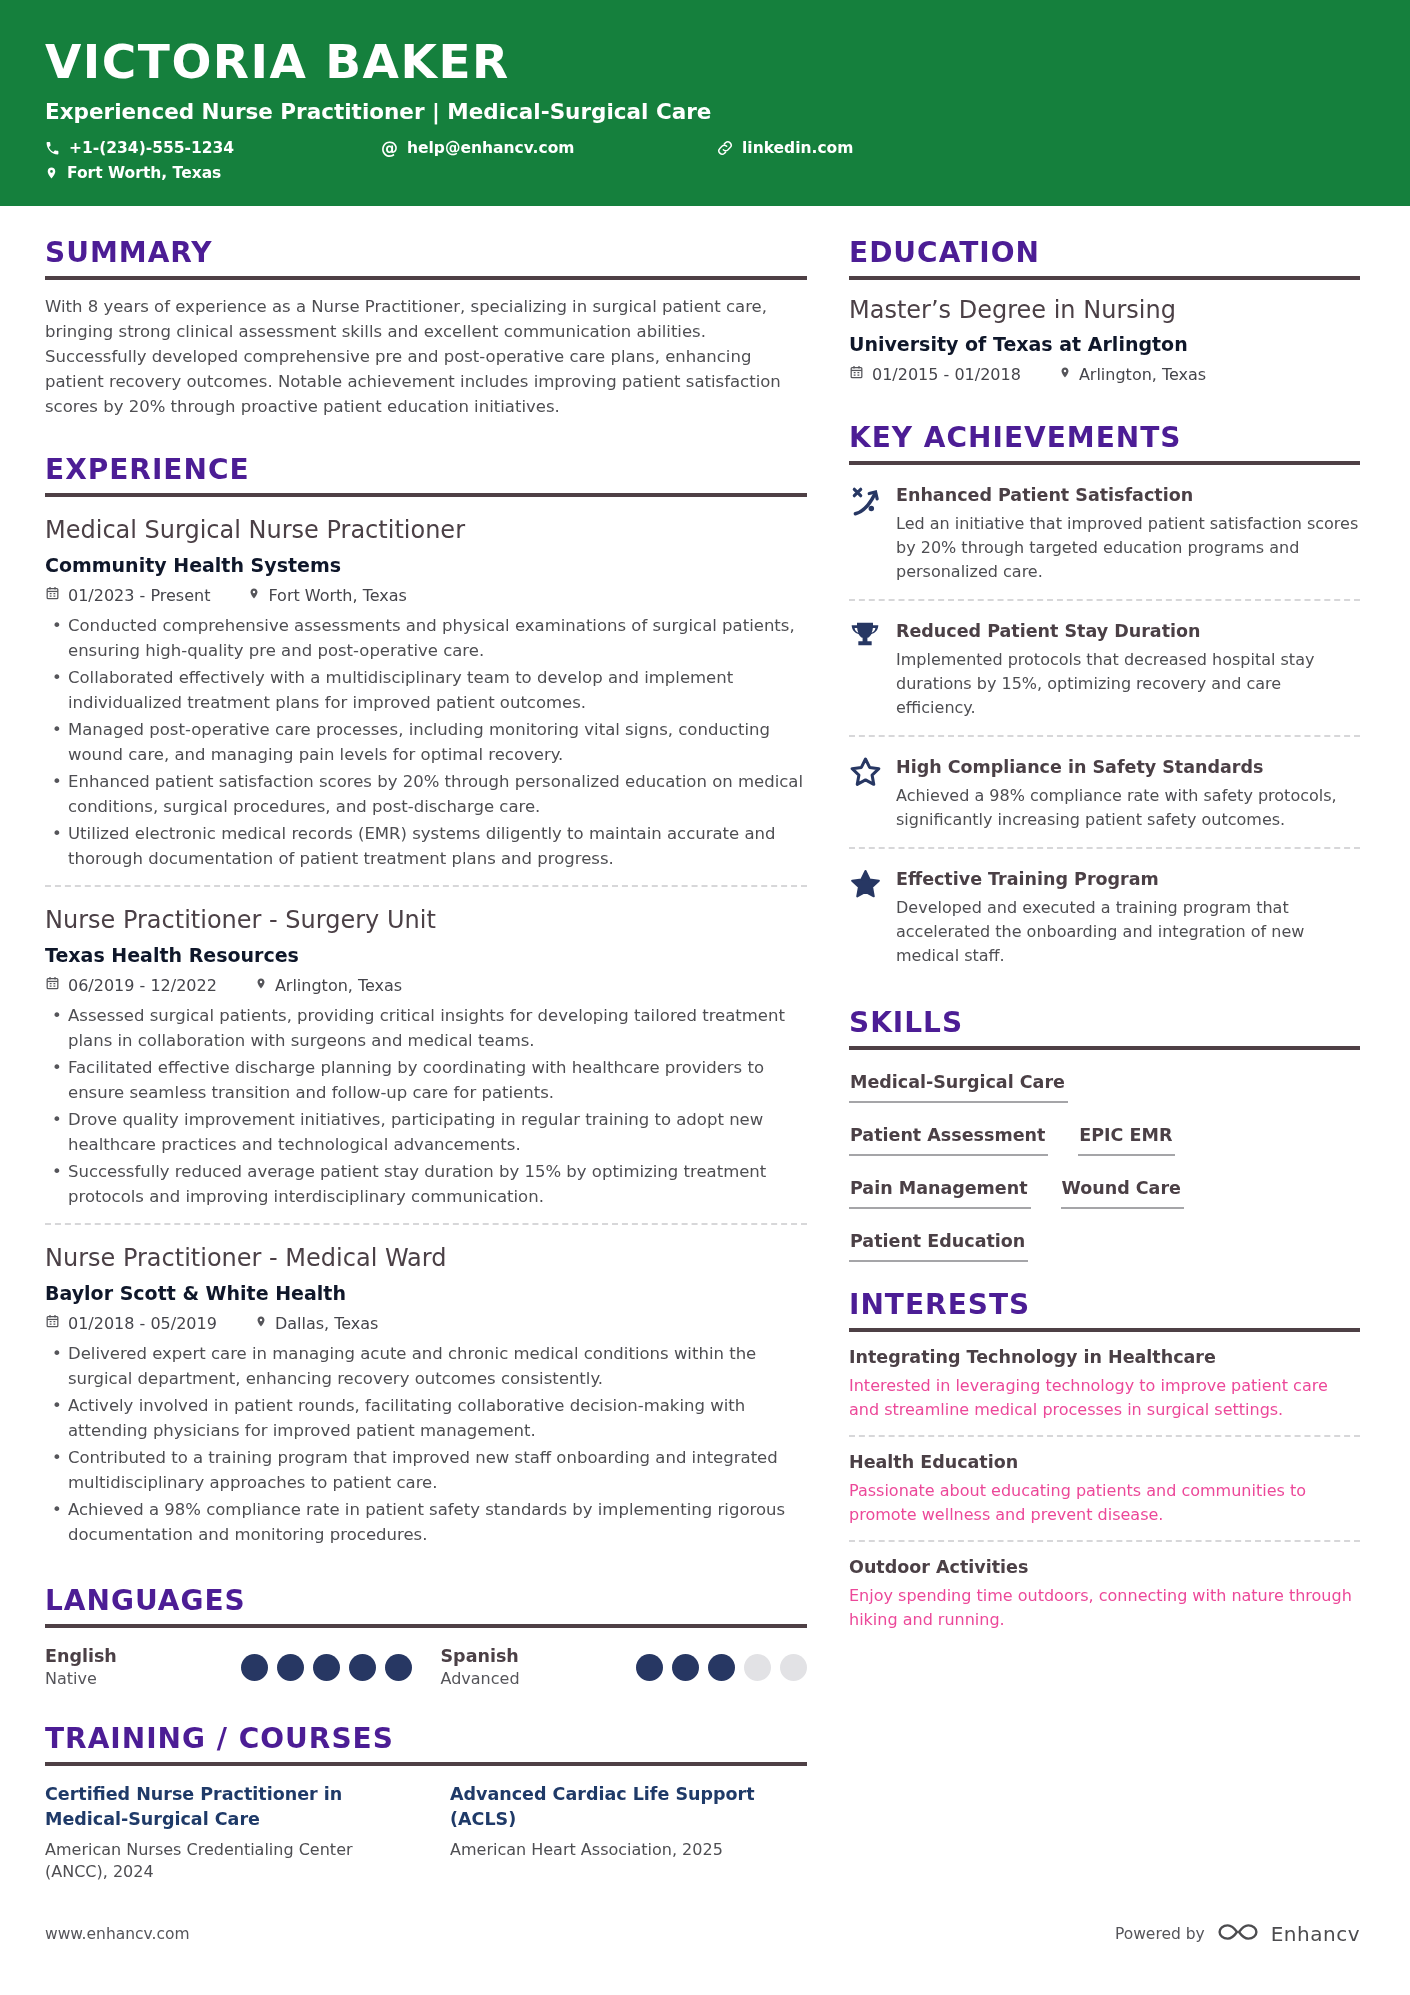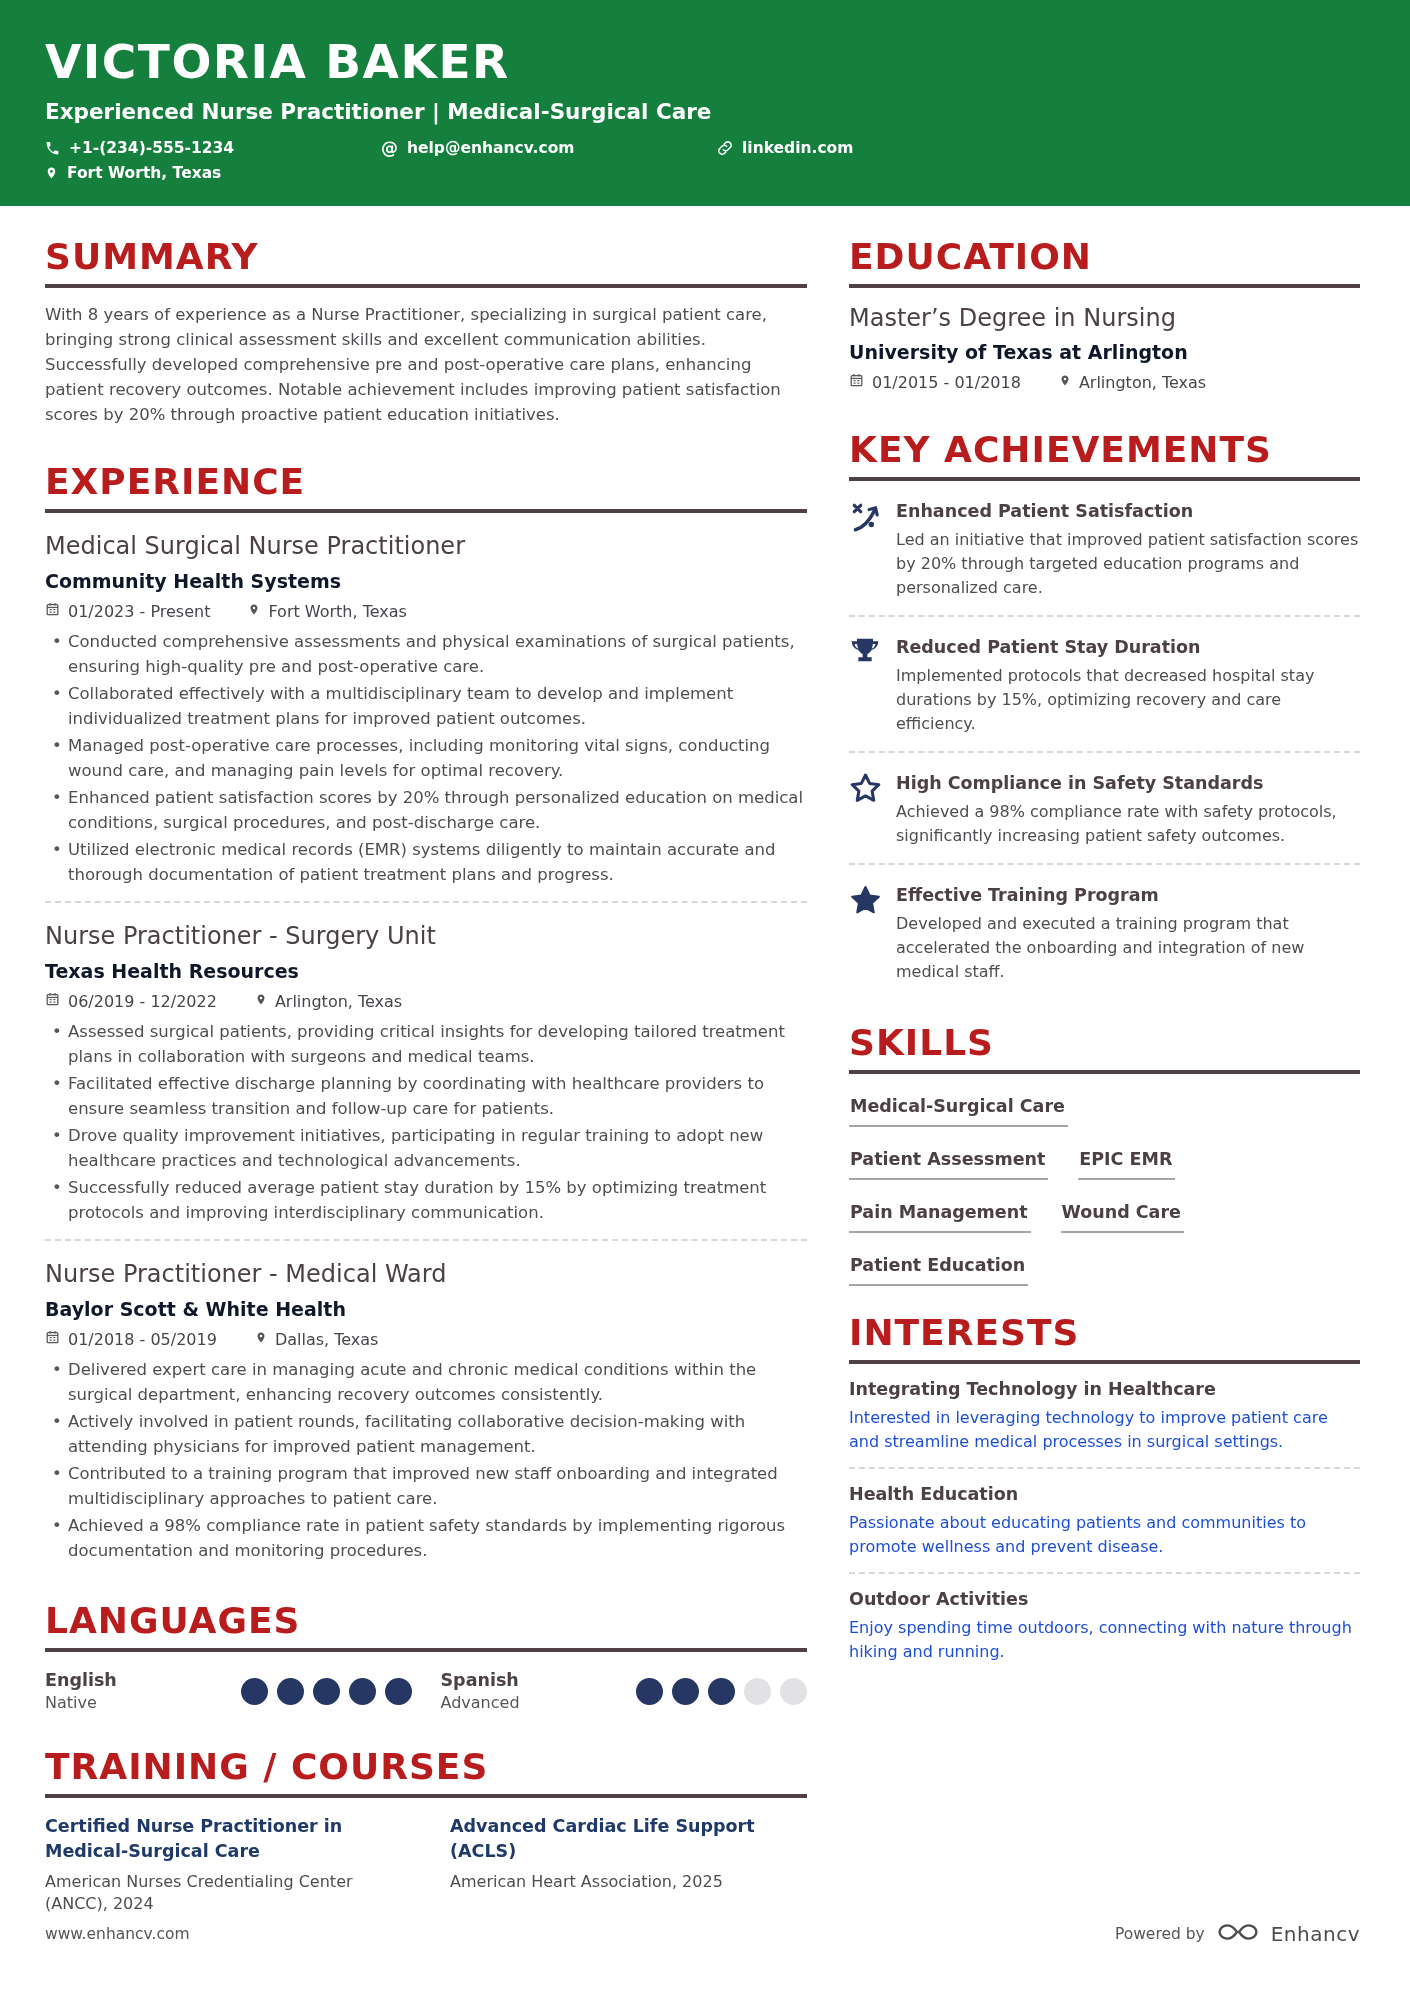--- a/index.html
+++ b/index.html
@@ -15,21 +15,21 @@
   .c-item { display:flex; align-items:center; gap:9px; }
   .c-item.fixed { width:336px; flex:none; }
   .c-item svg { display:block; }
   .at-glyph { font-size:17px; font-weight:700; line-height:1; }
 
   
   main { display:flex; gap:42px; padding:30px 50px 0 45px; }
   .col-left { width:762px; flex:none; }
   .col-right { flex:1; min-width:0; }
 
-  h2.sec { font-size:36px; font-weight:700; color:#b91c1c; letter-spacing:1px;
+  h2.sec { font-size:28px; font-weight:700; color:#4c1d95; letter-spacing:1px;
            border-bottom:4px solid #4e4045; padding-bottom:7px; margin:0; }
 
   .body-text { font-size:16.5px; line-height:25px; color:#4e4e52; margin:14px 0 0 0; }
 
   
   .sec-block { margin-top:34px; }
   .job-title { font-size:24px; font-weight:400; color:#4b4046; margin:18px 0 0 0; line-height:1.25; }
   .company { font-size:19px; font-weight:700; color:#0f172a; margin-top:9px; }
   .meta { display:flex; gap:38px; margin-top:9px; font-size:16px; color:#45454b; align-items:center; }
   .meta-item { display:flex; align-items:flex-end; gap:8px; }
@@ -60,21 +60,21 @@
   .ach-title { font-size:17.5px; font-weight:700; color:#4b4046; padding-top:4px; }
   .ach-text { margin:7px 0 0 0; font-size:16px; line-height:24px; color:#4e4e52; }
   .r-sep { border-top:2px dashed #d7d7d9; margin:15px 0 0 0; }
 
   .skill-rows { margin-top:22px; }
   .skill-row { display:flex; gap:30px; margin-bottom:22px; }
   .skill { font-size:17.5px; font-weight:700; color:#4b4046;
            border-bottom:2px solid #a5a5a8; padding:0 3px 9px 1px; }
 
   .int-title { font-size:17.5px; font-weight:700; color:#4b4046; margin-top:15px; }
-  .int-text { margin:7px 0 0 0; font-size:16px; line-height:24px; color:#1d4ed8; }
+  .int-text { margin:7px 0 0 0; font-size:16px; line-height:24px; color:#ec4899; }
 
   
   footer { position:absolute; left:45px; right:50px; bottom:46px;
            display:flex; justify-content:space-between; align-items:center;
            font-size:15.5px; color:#55555a; }
   .powered { display:flex; align-items:center; gap:11px; }
   .brand { font-size:20px; color:#4c4c4f; letter-spacing:0.5px; }
 </style>
 </head>
 <body>

